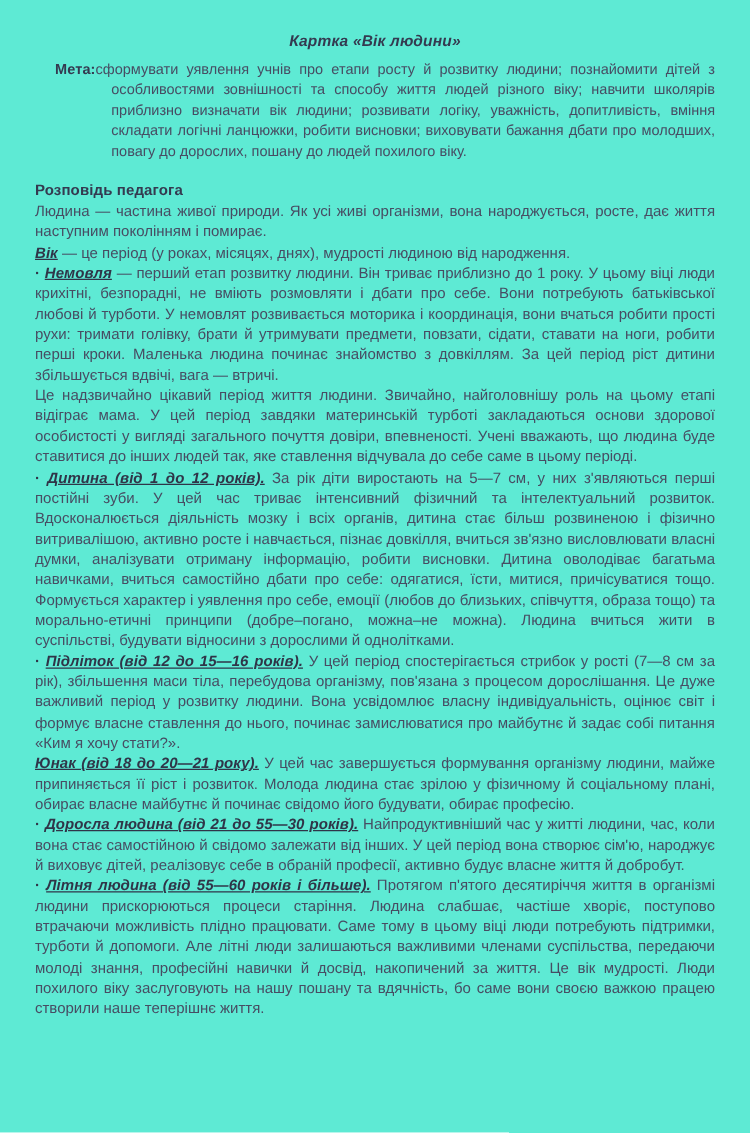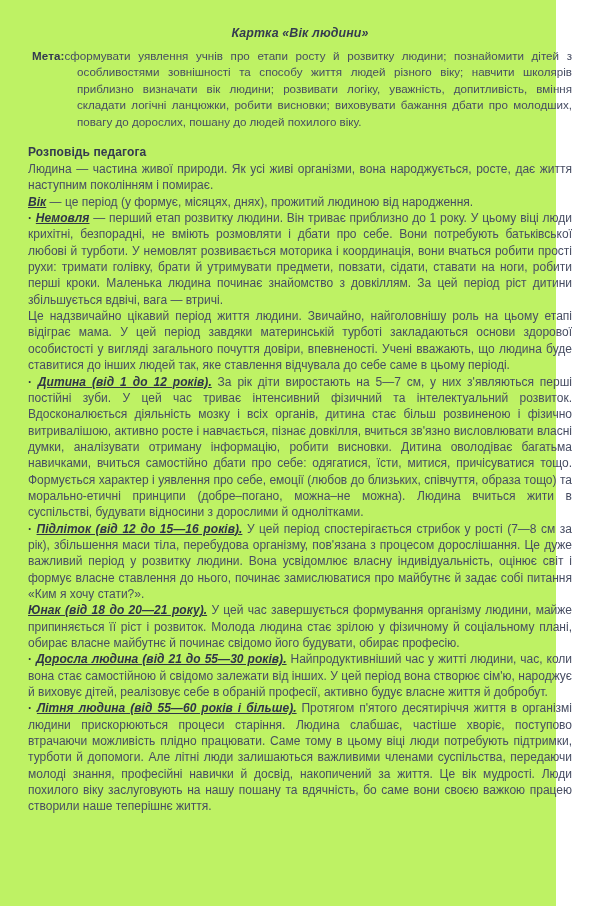--- a/index.html
+++ b/index.html
@@ -15,23 +15,23 @@
     overflow: hidden;
     font-family: "Liberation Sans", "DejaVu Sans", sans-serif;
     color: #3c4256;
     -webkit-font-smoothing: antialiased;
   }
 
   .page {
     position: absolute;
     left: 0;
     top: 0;
-    width: 556px;
+    width: 600px;
     height: 906px;
-    background: #bef264;
+    background: #5eead4;
     padding: 11px;
     box-sizing: border-box;
   }
 
   .content {
     position: absolute;
     left: 28px;
     top: 26px;
     width: 544px;
   }
@@ -43,21 +43,21 @@
     font-style: italic;
     text-align: center;
     letter-spacing: 0.15px;
     margin: 0 0 7px 0;
     line-height: 15px;
     color: #343a50;
   }
 
   
   .meta-block {
-    margin: 0 0 14px 4px;
+    margin: 0 0 14px 16px;
     padding-left: 45px;
     text-indent: -45px;
     font-size: 11.6px;
     line-height: 16.4px;
     text-align: justify;
     text-justify: inter-word;
     color: #474d63;
   }
   .meta-label {
     font-weight: bold;
@@ -108,21 +108,21 @@
   <div class="content">
 
     <h1 class="doc-title">Картка «Вік людини»</h1>
 
     <p class="meta-block"><span class="meta-label">Мета:</span><span class="meta-body">сформувати уявлення учнів про етапи росту й розвитку людини; познайомити дітей з особливостями зовнішності та способу життя людей різного віку; навчити школярів приблизно визначати вік людини; розвивати логіку, уважність, допитливість, вміння складати логічні ланцюжки, робити висновки; виховувати бажання дбати про молодших, повагу до дорослих, пошану до людей похилого віку.</span></p>
 
     <h2 class="section-heading">Розповідь педагога</h2>
 
     <div id="paragraph-host">
         <p class="para"><span>Людина — частина живої природи. Як усі живі організми, вона народжується, росте, дає життя наступним поколінням і помирає.</span></p>
-        <p class="para"><span class="lead">Вік</span><span> — це період (у формує, місяцях, днях), прожитий людиною від народження.</span></p>
+        <p class="para"><span class="lead">Вік</span><span> — це період (у роках, місяцях, днях), мудрості людиною від народження.</span></p>
         <p class="para"><span class="bullet">· </span><span class="lead">Немовля</span><span> — перший етап розвитку людини. Він триває приблизно до 1 року. У цьому віці люди крихітні, безпорадні, не вміють розмовляти і дбати про себе. Вони потребують батьківської любові й турботи. У немовлят розвивається моторика і координація, вони вчаться робити прості рухи: тримати голівку, брати й утримувати предмети, повзати, сідати, ставати на ноги, робити перші кроки. Маленька людина починає знайомство з довкіллям. За цей період ріст дитини збільшується вдвічі, вага — втричі.</span></p>
         <p class="para"><span>Це надзвичайно цікавий період життя людини. Звичайно, найголовнішу роль на цьому етапі відіграє мама. У цей період завдяки материнській турботі закладаються основи здорової особистості у  вигляді загального почуття довіри, впевненості. Учені вважають, що людина буде ставитися до інших людей так, яке ставлення відчувала до себе саме в цьому періоді.</span></p>
         <p class="para"><span class="bullet">· </span><span class="lead">Дитина (від 1 до 12 років).</span><span> За рік діти виростають на 5—7 см, у них з'являються перші постійні зуби. У цей час триває інтенсивний фізичний та інтелектуальний розвиток. Вдосконалюється діяльність мозку і всіх органів, дитина стає більш розвиненою і фізично витривалішою, активно росте і навчається, пізнає довкілля, вчиться зв'язно висловлювати власні думки, аналізувати отриману інформацію, робити висновки. Дитина оволодіває багатьма навичками, вчиться самостійно дбати про себе: одягатися, їсти, митися, причісуватися тощо. Формується характер і уявлення про себе, емоції (любов до близьких, співчуття, образа тощо) та морально-етичні принципи (добре–погано, можна–не можна). Людина вчиться жити в суспільстві, будувати відносини з дорослими й однолітками.</span></p>
         <p class="para"><span class="bullet">· </span><span class="lead">Підліток (від 12 до 15—16 років).</span><span> У цей період спостерігається стрибок у рості (7—8 см за рік), збільшення маси тіла, перебудова організму, пов'язана з процесом дорослішання. Це дуже важливий період у розвитку людини. Вона усвідомлює власну індивідуальність, оцінює світ і формує власне ставлення до нього, починає замислюватися про майбутнє й задає собі питання «Ким я хочу стати?».</span></p>
         <p class="para"><span class="lead">Юнак (від 18 до 20—21 року).</span><span> У цей час завершується формування організму людини, майже припиняється її ріст і розвиток. Молода людина стає зрілою у фізичному й соціальному плані, обирає власне майбутнє й починає свідомо його будувати, обирає професію.</span></p>
         <p class="para"><span class="bullet">· </span><span class="lead">Доросла людина (від 21 до 55—30 років).</span><span> Найпродуктивніший час у житті людини, час, коли вона стає самостійною й свідомо залежати від інших. У цей період вона створює сім'ю, народжує й виховує дітей, реалізовує себе в обраній професії, активно будує власне життя й добробут.</span></p>
         <p class="para"><span class="bullet">· </span><span class="lead">Літня людина (від 55—60 років і більше).</span><span> Протягом п'ятого десятиріччя життя в організмі людини прискорюються процеси старіння. Людина слабшає, частіше хворіє, поступово втрачаючи можливість плідно працювати. Саме тому в цьому віці люди потребують підтримки, турботи й допомоги. Але літні люди залишаються важливими членами суспільства, передаючи молоді знання, професійні навички й досвід, накопичений за життя. Це вік мудрості. Люди похилого віку заслуговують на нашу пошану та вдячність, бо саме вони своєю важкою працею створили наше теперішнє життя.</span></p>
       </div>
 
   </div>

